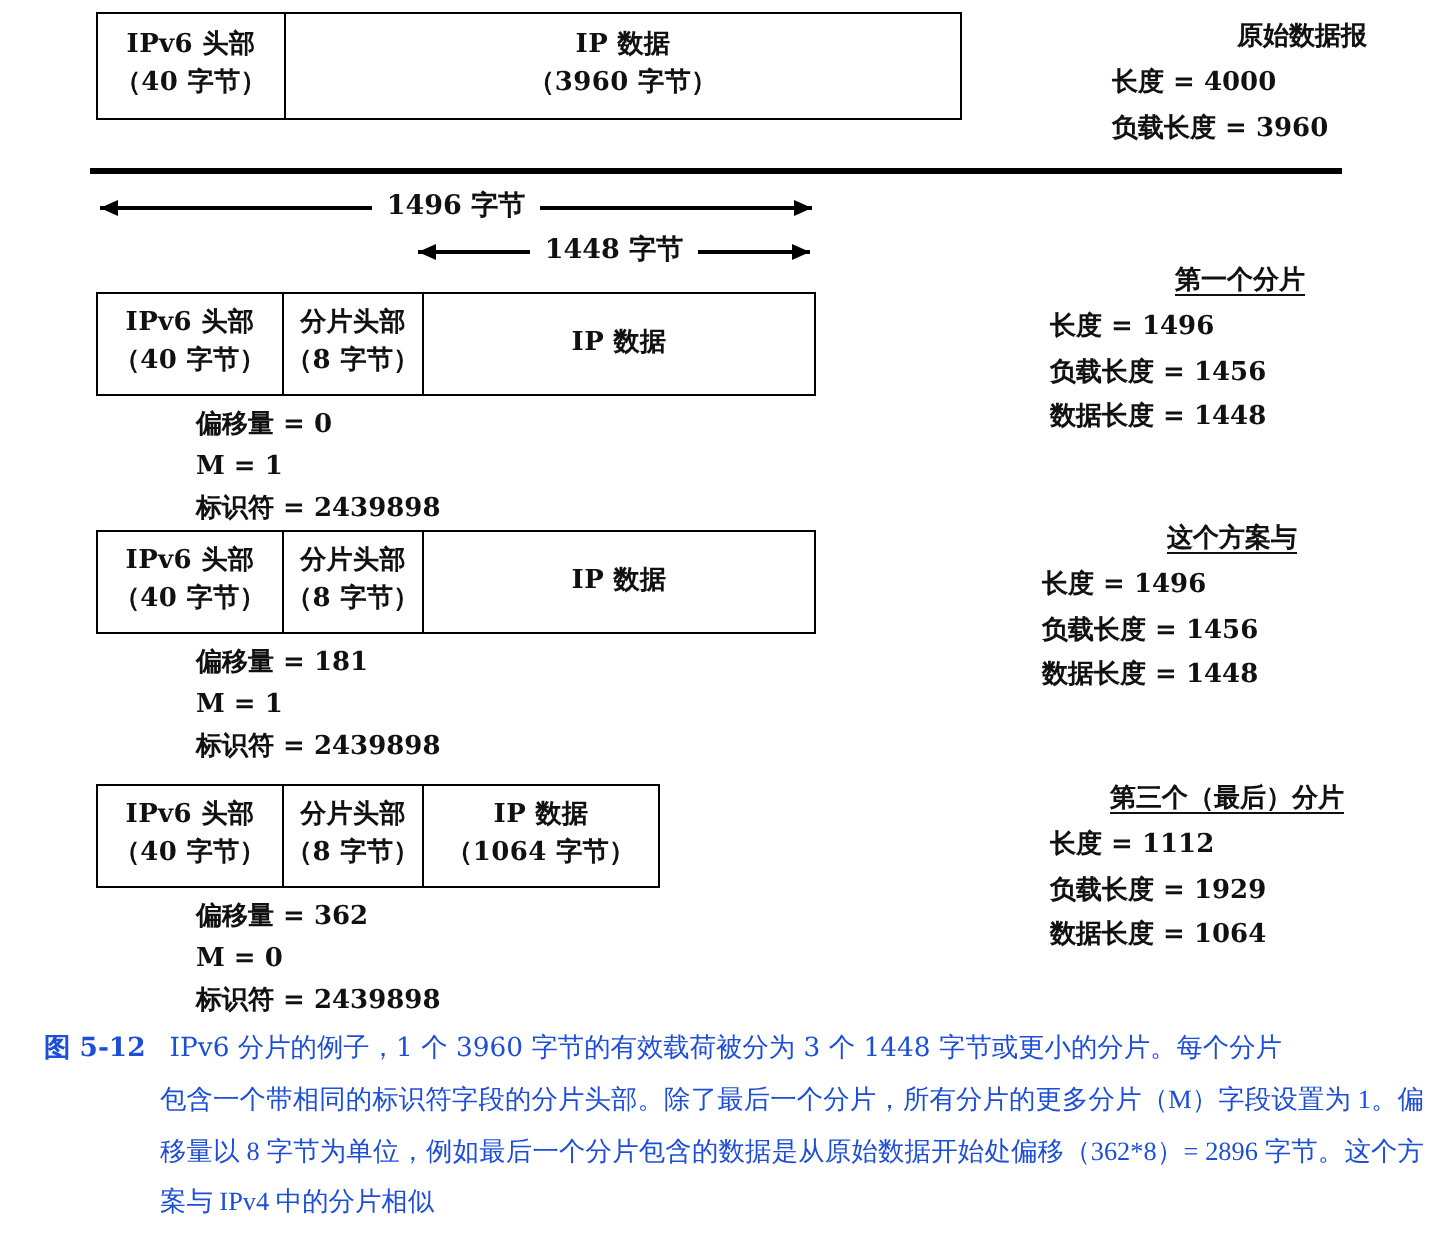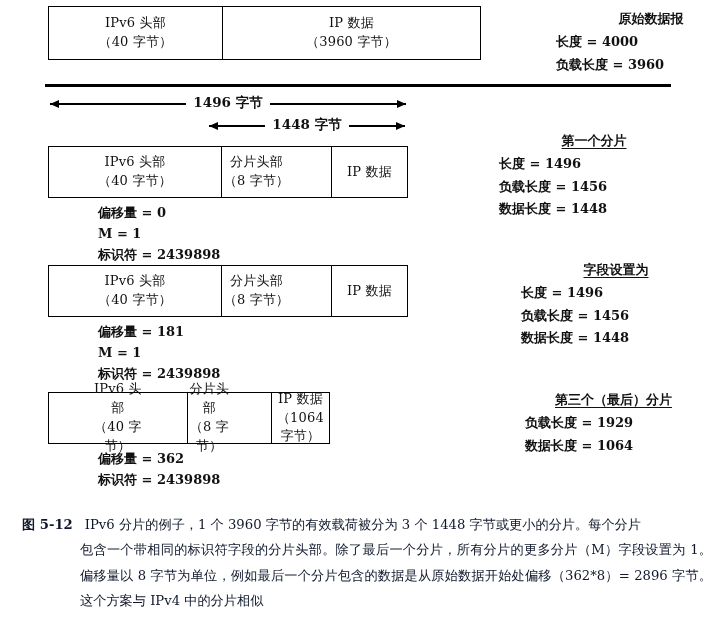--- a/index.html
+++ b/index.html
@@ -34,23 +34,22 @@
   .cell {
     box-sizing: border-box;
     display: flex;
     flex-direction: column;
     align-items: center;
     justify-content: center;
     text-align: center;
     line-height: 1.45;
     font-size: 13px;
     font-family: "DejaVu Serif", "Liberation Serif", serif;
-    font-weight: 400;
+    font-weight: 700;
     letter-spacing: .2px;
-    margin-left: 40px;
   }
   .cell + .cell { border-left: 1.6px solid #000; }
   .cell .l2 { display: block; }
 
   
   .rule {
     position: absolute;
     background: #000;
   }
 
@@ -126,31 +125,32 @@
 
   
   .caption {
     position: absolute;
     left: 22px;
     top: 512px;
     width: 690px;
     font-family: "DejaVu Serif", "Liberation Serif", serif;
     font-size: 13.2px;
     line-height: 1.92;
-    color: #0f172a;
+    color: #1d4ed8;
   }
   .caption .cap-label {
     font-weight: 700;
     white-space: nowrap;
   }
   .caption .cap-line1 { display: flex; gap: 12px; }
   .caption .cap-rest {
     display: block;
     padding-left: 58px;
     text-align: justify;
+    font-family: Liberation Serif, serif;
   }
 </style>
 </head>
 <body>
 
 <div class="canvas">
 
   <div class="pkt" style="left:48px; top:6px; width:433px; height:54px;">
     <div class="cell" style="width:93px;">
       <span>IPv6 头部</span>
@@ -203,21 +203,21 @@
       <span>IP 数据</span>
     </div>
   </div>
 
   <div class="fields" style="left:98px; top:202px; width:312px;">
     <div>偏移量 = 0</div>
     <div>M = 1</div>
     <div>标识符 = 2439898</div>
   </div>
 
-  <div class="summary" style="left:499px; top:130px; width:190px;">
+  <div class="summary" style="left:525px; top:130px; width:190px;">
     <div class="title underline">第一个分片</div>
     <div class="row">长度 = 1496</div>
     <div class="row">负载长度 = 1456</div>
     <div class="row">数据长度 = 1448</div>
   </div>
 
   <div class="pkt" style="left:48px; top:265px; width:360px; height:52px;">
     <div class="cell" style="width:92px;">
       <span>IPv6 头部</span>
       <span class="l2">（40 字节）</span>
@@ -231,21 +231,21 @@
     </div>
   </div>
 
   <div class="fields" style="left:98px; top:321px; width:312px;">
     <div>偏移量 = 181</div>
     <div>M = 1</div>
     <div>标识符 = 2439898</div>
   </div>
 
   <div class="summary" style="left:521px; top:259px; width:190px;">
-    <div class="title underline">字段设置为</div>
+    <div class="title underline">这个方案与</div>
     <div class="row">长度 = 1496</div>
     <div class="row">负载长度 = 1456</div>
     <div class="row">数据长度 = 1448</div>
   </div>
 
   <div class="pkt" style="left:48px; top:392px; width:282px; height:52px;">
     <div class="cell" style="width:92px;">
       <span>IPv6 头部</span>
       <span class="l2">（40 字节）</span>
     </div>
@@ -254,25 +254,27 @@
       <span class="l2">（8 字节）</span>
     </div>
     <div class="cell" style="flex:1 1 auto;">
       <span>IP 数据</span>
       <span class="l2">（1064 字节）</span>
     </div>
   </div>
 
   <div class="fields" style="left:98px; top:448px; width:312px;">
     <div>偏移量 = 362</div>
+    <div>M = 0</div>
     <div>标识符 = 2439898</div>
   </div>
 
   <div class="summary indent" style="left:511px; top:389px; width:205px;">
     <div class="title underline">第三个（最后）分片</div>
+    <div class="row">长度 = 1112</div>
     <div class="row">负载长度 = 1929</div>
     <div class="row">数据长度 = 1064</div>
   </div>
 
   <div class="caption">
     <div class="cap-line1">
       <span class="cap-label">图 5-12</span>
       <span>IPv6 分片的例子，1 个 3960 字节的有效载荷被分为 3 个 1448 字节或更小的分片。每个分片</span>
     </div>
     <span class="cap-rest">包含一个带相同的标识符字段的分片头部。除了最后一个分片，所有分片的更多分片（M）字段设置为 1。偏移量以 8 字节为单位，例如最后一个分片包含的数据是从原始数据开始处偏移（362*8）= 2896 字节。这个方案与 IPv4 中的分片相似</span>

